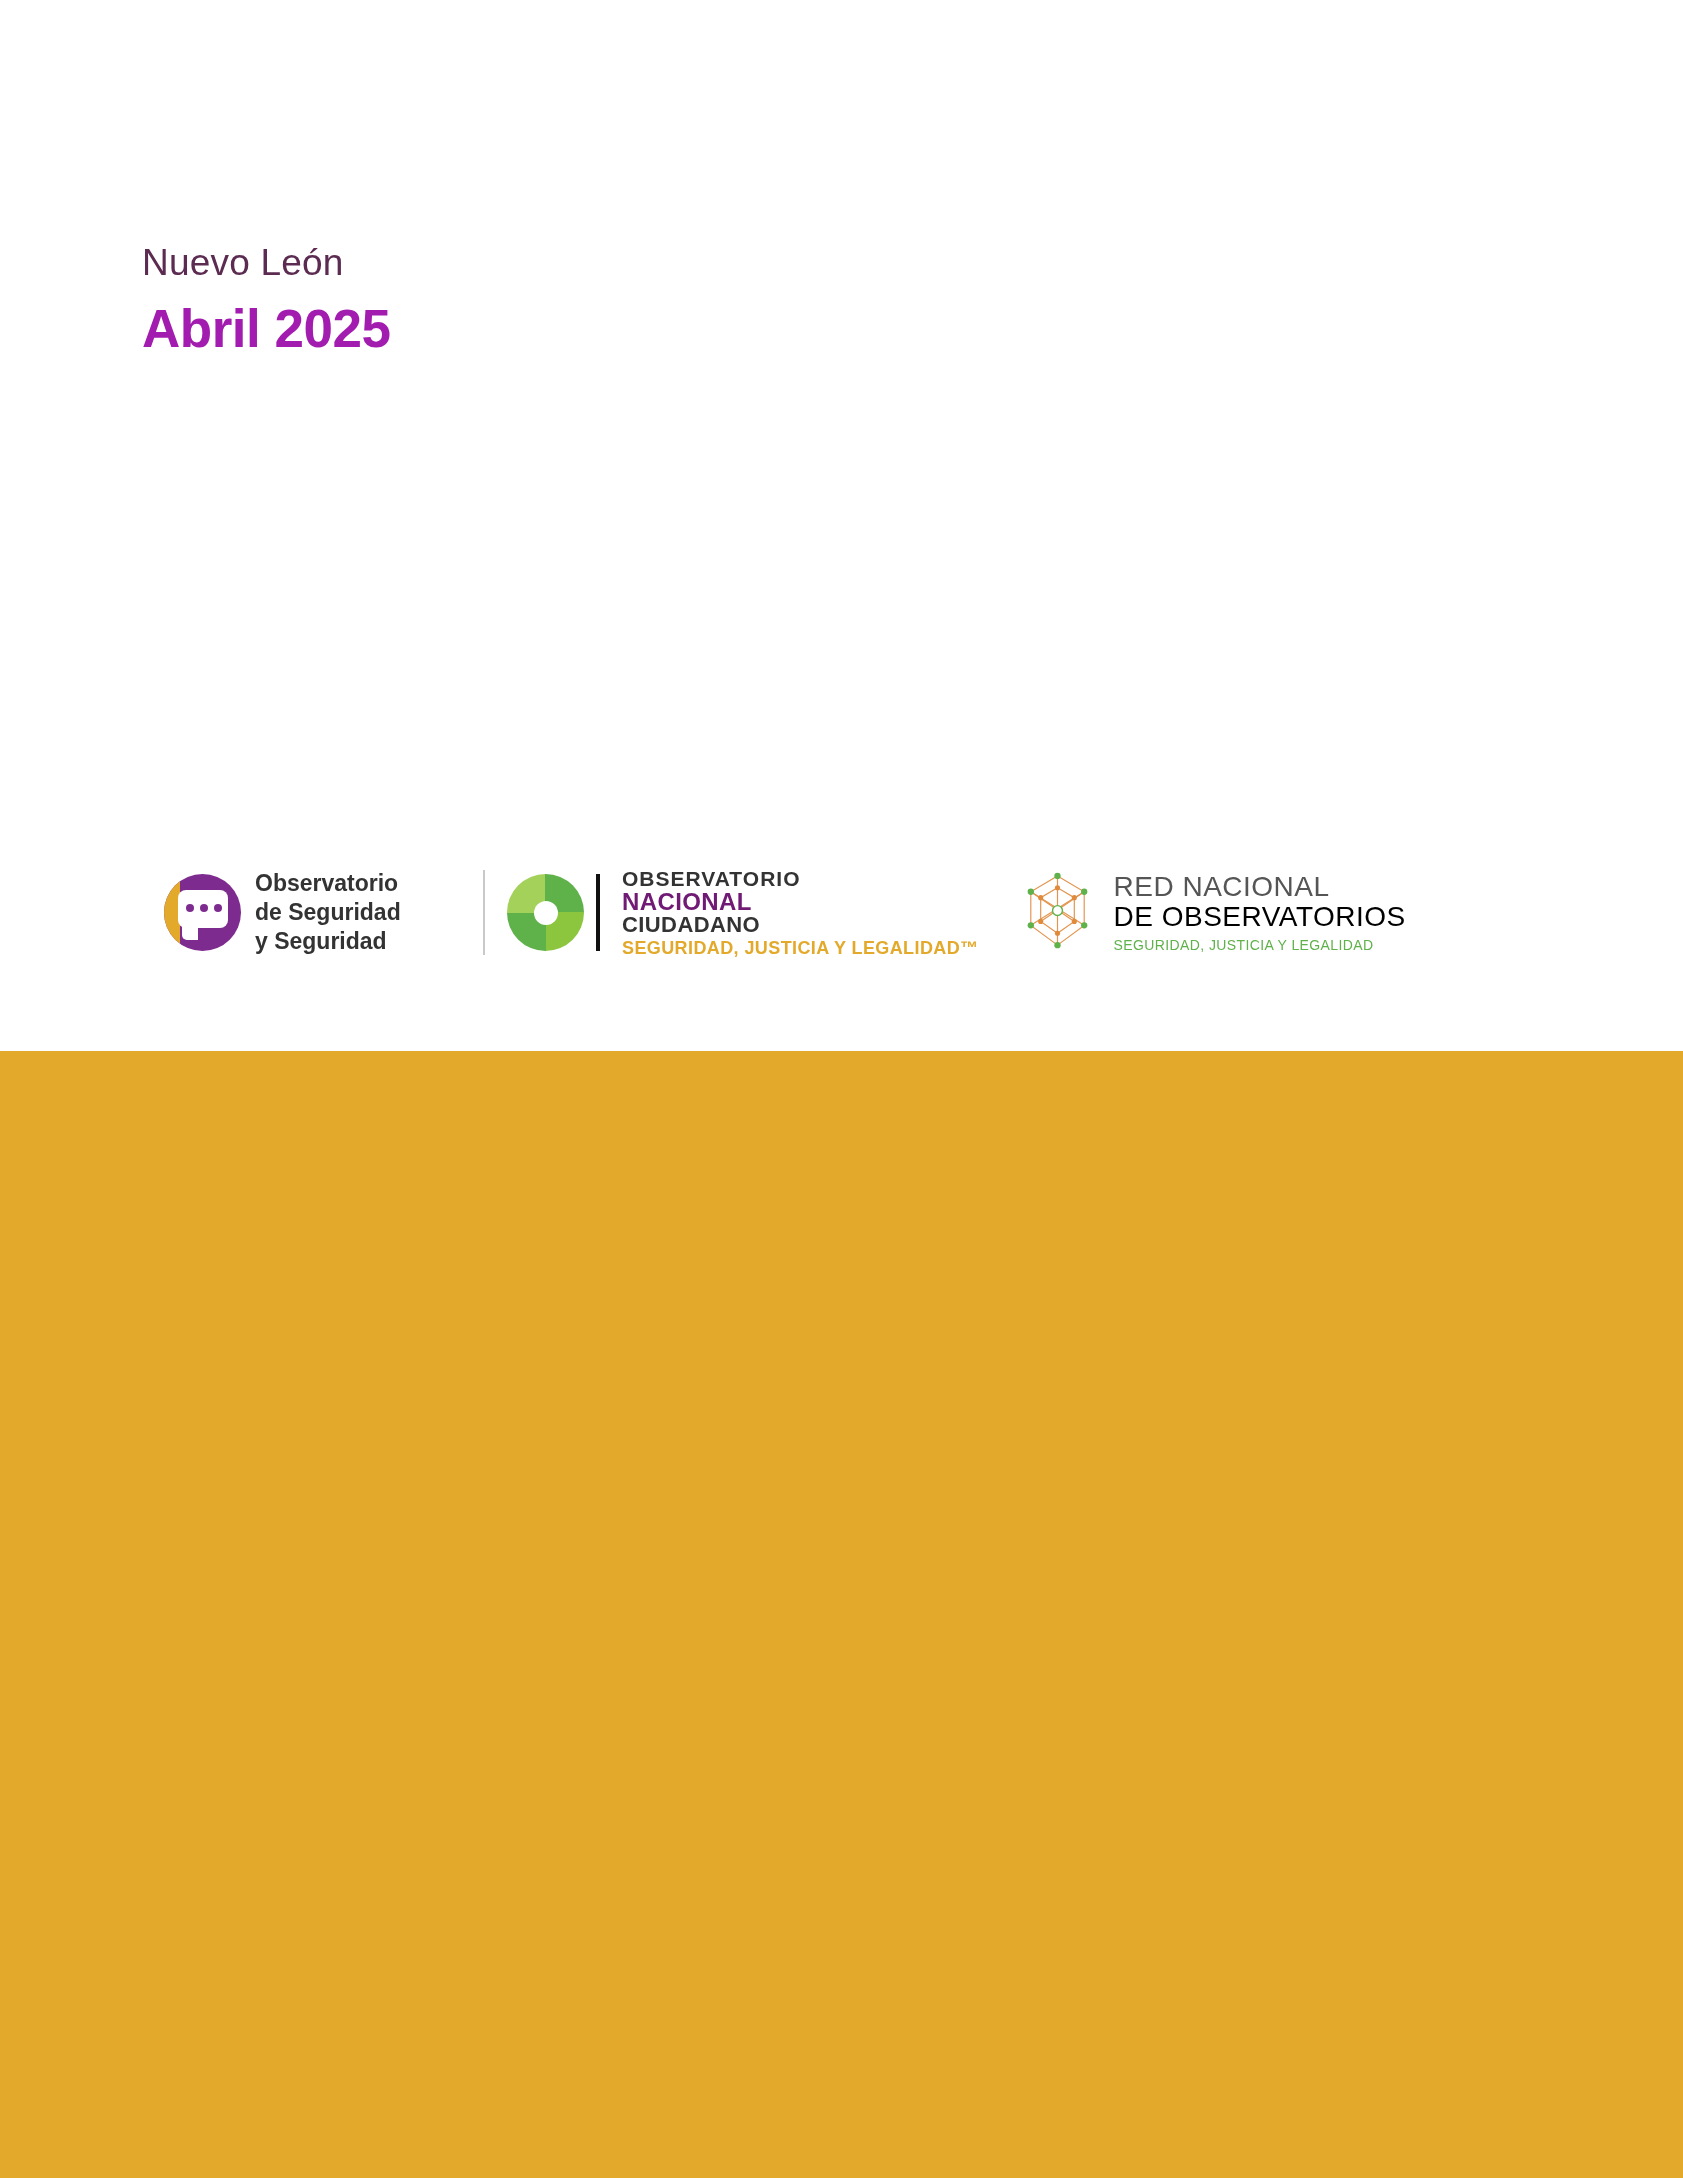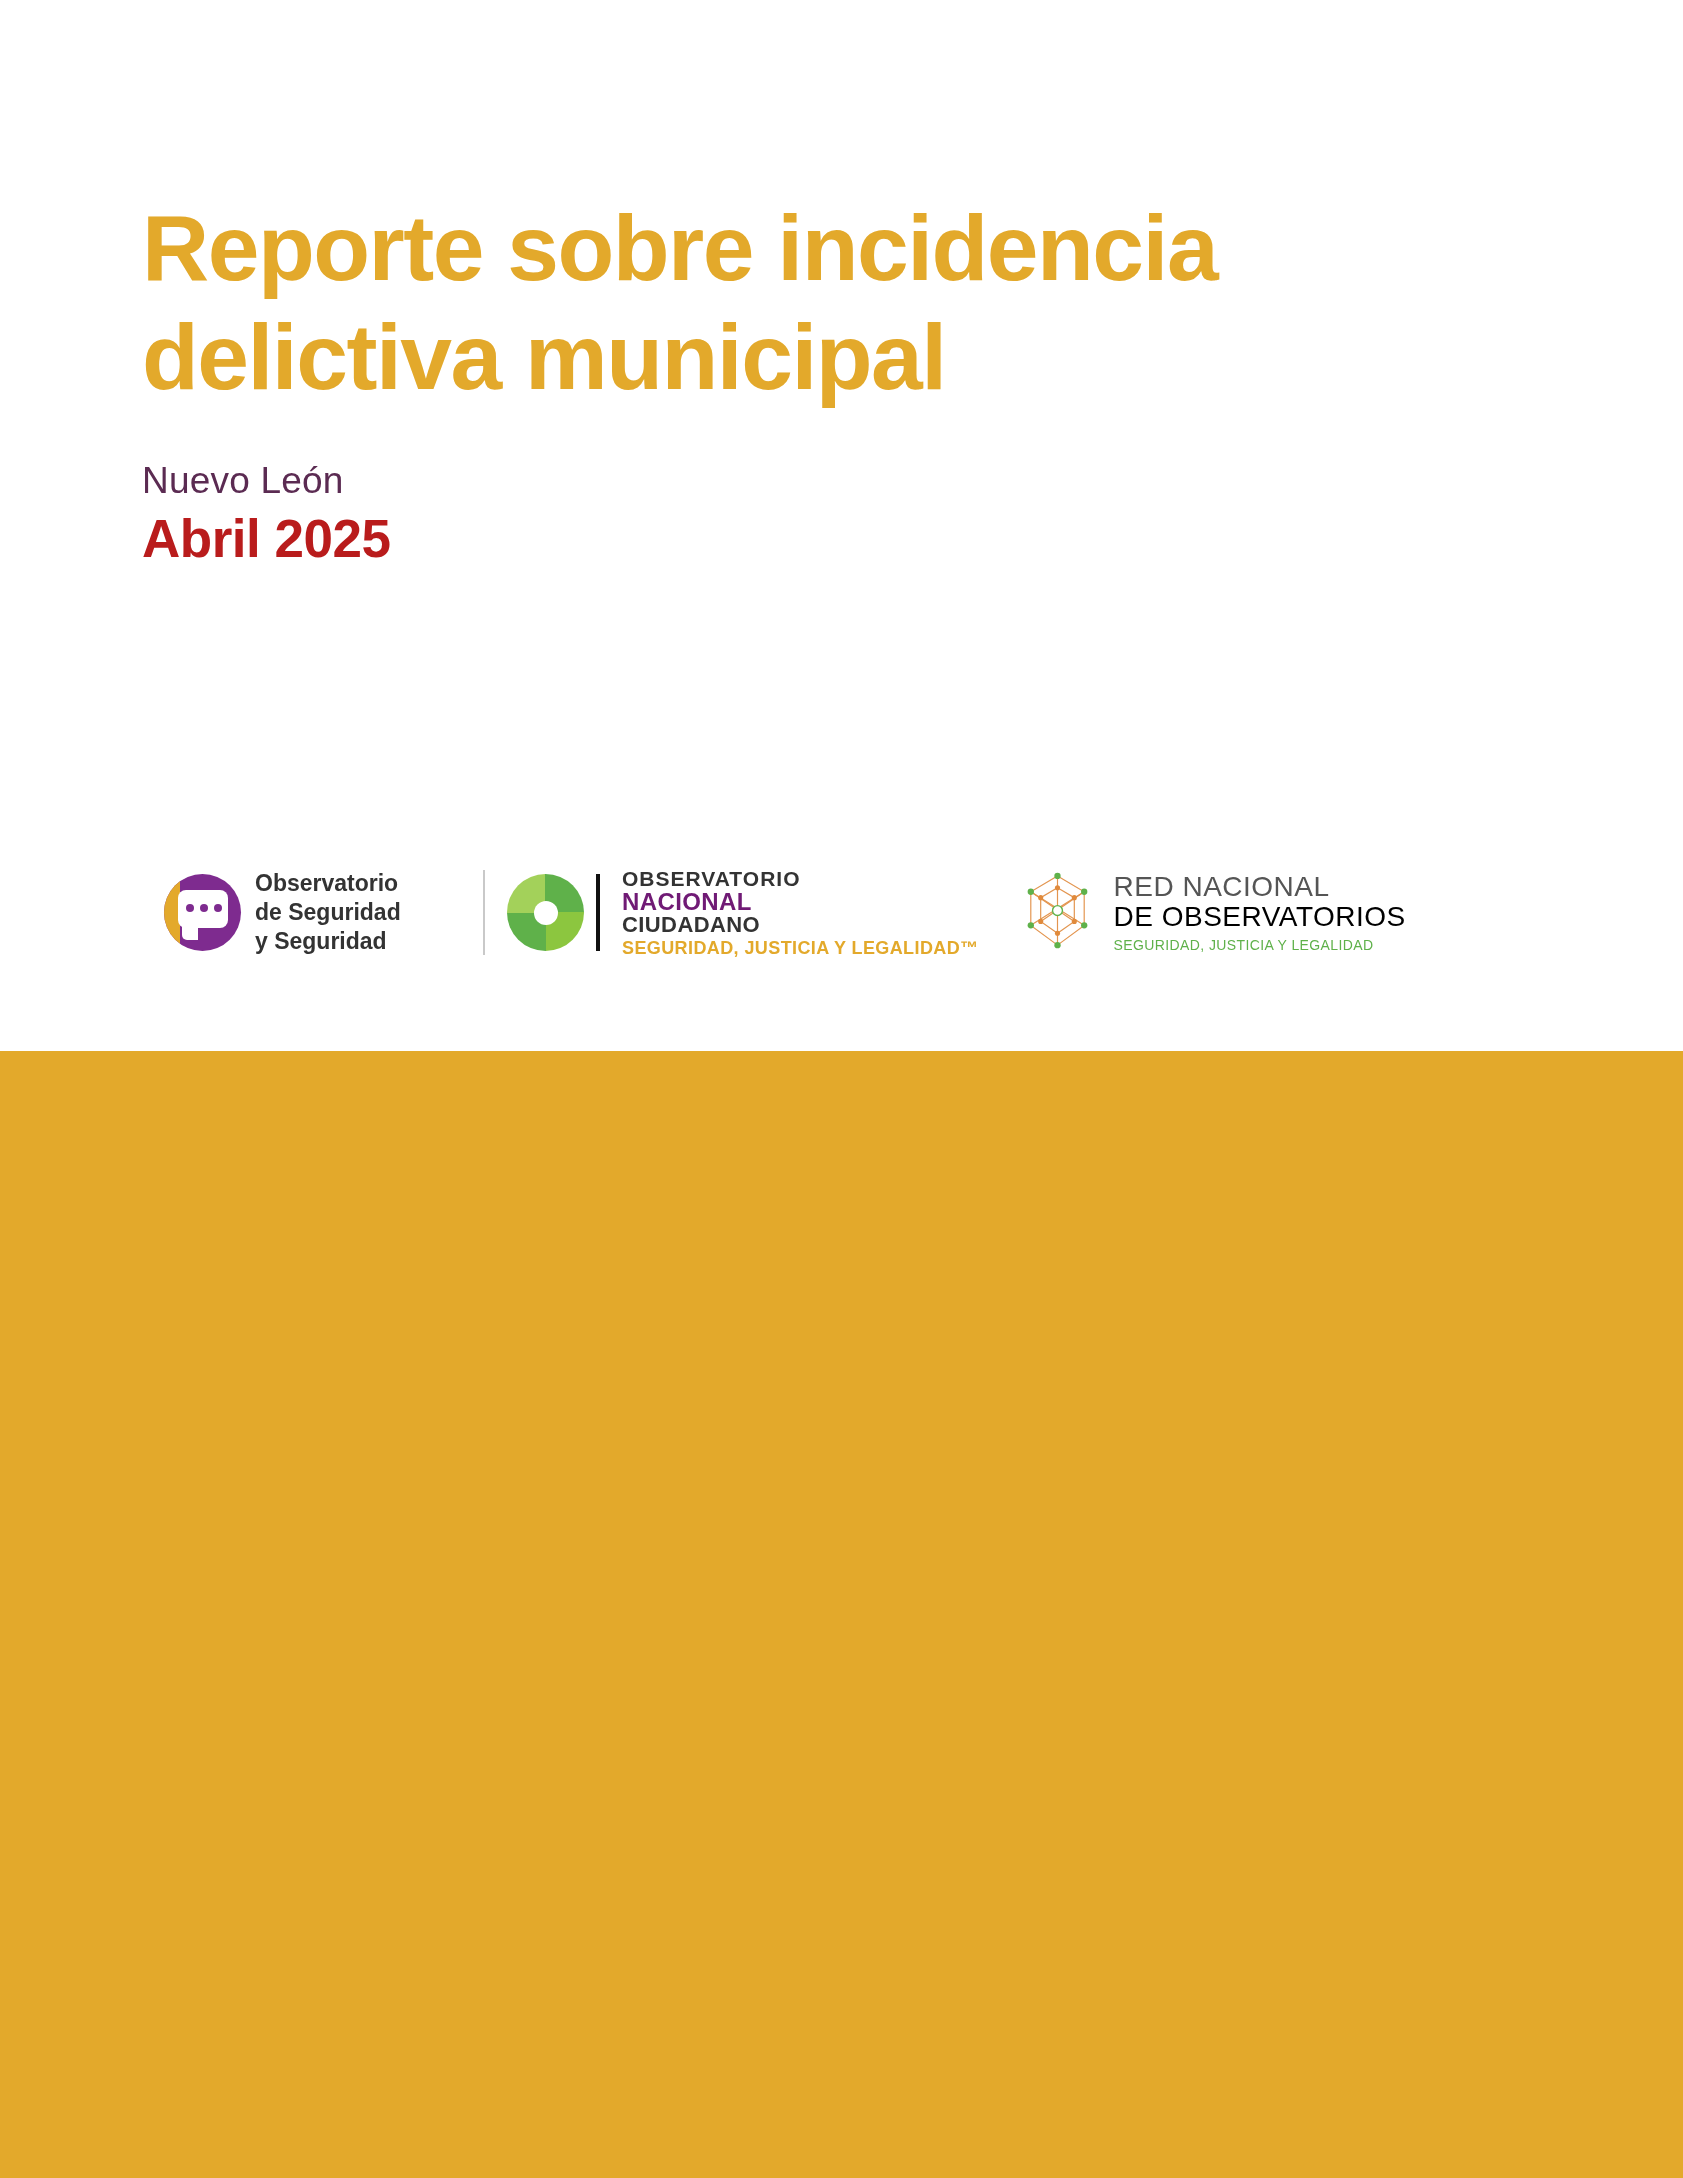--- a/index.html
+++ b/index.html
@@ -42,24 +42,24 @@
   }
 
   .subtitle-state {
     margin-top: 48px;
     font-size: 37px;
     color: #5B2B52;
     letter-spacing: 0.2px;
   }
 
   .subtitle-date {
-    margin-top: 6px;
+    margin-top: 14px;
     font-size: 53px;
     font-weight: bold;
-    color: #b91c1c;
+    color: #a21caf;
     letter-spacing: -0.5px;
   }
 
   
   .logo-strip {
     position: absolute;
     left: 142px;
     top: 853px;
     height: 119px;
     display: flex;
@@ -270,21 +270,20 @@
     height: 1127px;
     background: #E3A92B;
   }
 </style>
 </head>
 <body>
 
 <div class="cover-top">
 
   <div class="title-block">
-    <h1 class="report-title">Reporte sobre incidencia delictiva municipal</h1>
     <div class="subtitle-state">Nuevo León</div>
     <div class="subtitle-date">Abril 2025</div>
   </div>
 
   <div class="logo-strip">
 
 
     <div class="logo logo-osj">
       <div class="osj-mark">
         <span class="yellowbar"></span>

